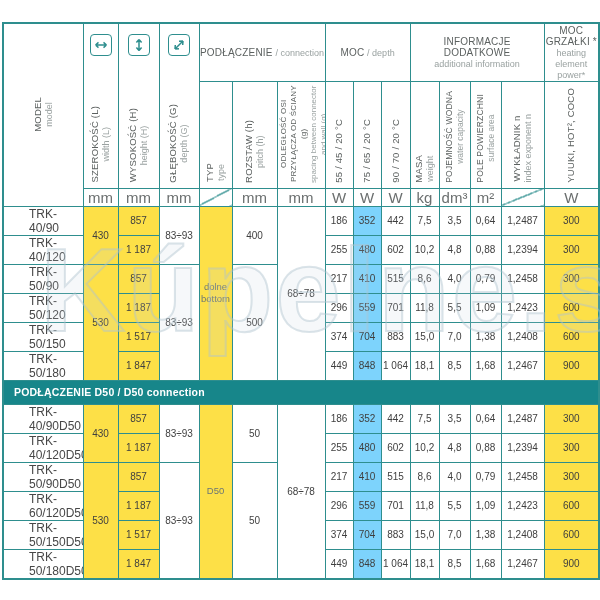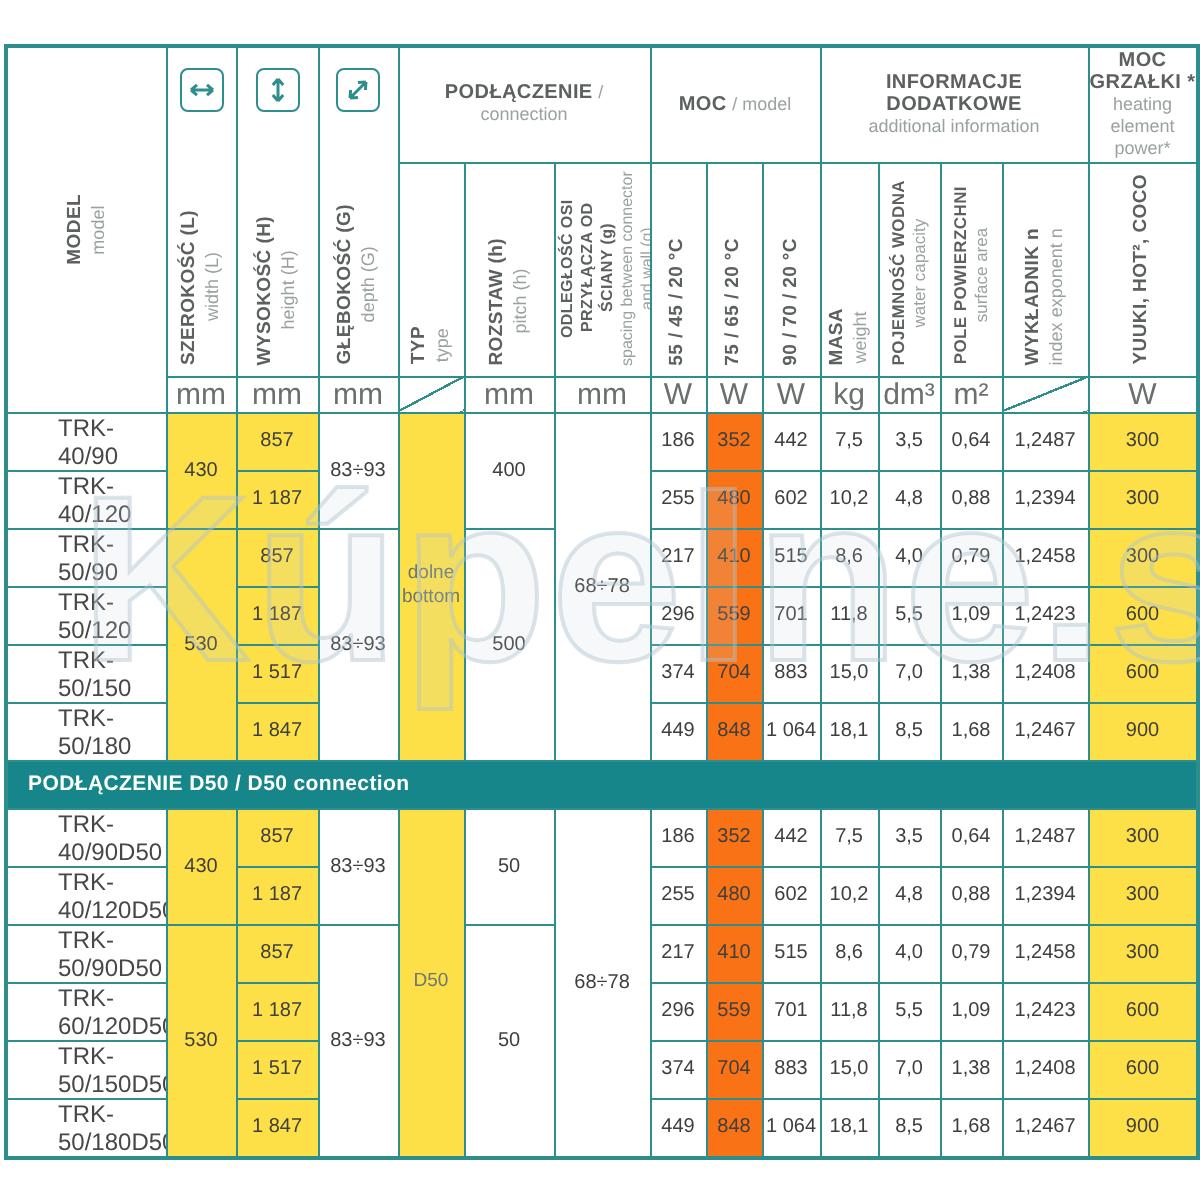--- a/index.html
+++ b/index.html
@@ -4,26 +4,26 @@
 <style>
   html,body{margin:0;padding:0;background:#fff;width:600px;height:600px;overflow:hidden;
     font-family:"Liberation Sans",sans-serif;}
   .stage{position:relative;width:600px;height:600px;}
   table{border-collapse:collapse;table-layout:fixed;position:absolute;left:2px;top:22px;
     width:596px;border:2px solid #2e8e8e;background:#fff;z-index:1;}
   td{border:1px solid #2e8e8e;padding:0;text-align:center;vertical-align:middle;
     font-size:10px;color:#454545;overflow:hidden;}
   tr.hr1{height:58px}tr.hr2{height:107px}tr.hr3{height:15px}
   tr.dr{height:28px}tr.dr2{height:29px}tr.bandrow{height:24px}
-  .pl{font-weight:bold;color:#5c6160;font-size:9.5px;letter-spacing:.2px}
+  .pl{font-weight:normal;color:#5c6160;font-size:9.5px;letter-spacing:.2px}
   .en{color:#9aa2a1;font-size:9px;font-weight:normal}
   .grp .pl{font-size:10px}
   .unit{color:#6b6f6f;font-size:15px}
   .sage{background:#fde047}
-  .lite{background:#f97316}
+  .lite{background:#7dd3fc}
   .model-cell{text-align:left;padding-left:25px;color:#474747;font-size:12px}
   .num{color:#3f3f3f}
   .band{background:#17868a;color:#fff;font-weight:bold;text-align:left;
     padding-left:10px;font-size:10.5px;letter-spacing:.2px}
   .rot{writing-mode:vertical-rl;transform:rotate(180deg);line-height:1.25;}
   .rot span{display:block;}
   .vtop{vertical-align:bottom;}
   .vcell2{display:flex;align-items:flex-end;justify-content:center;height:103px;
     padding-bottom:5px;box-sizing:border-box;}
   .vcell3{display:flex;flex-direction:column;justify-content:space-between;align-items:center;
@@ -108,21 +108,21 @@
         <span class="en">depth (G)</span>
       </div>
     </div>
   </td>
   <td colspan="3" class="grp">
     <span class="pl">PODŁĄCZENIE</span>
     <span class="en">/ connection</span>
   </td>
   <td colspan="3" class="grp">
     <span class="pl">MOC</span>
-    <span class="en">/ model</span>
+    <span class="en">/ depth</span>
   </td>
   <td colspan="4" class="grp">
     <span class="pl">INFORMACJE DODATKOWE</span><br>
     <span class="en">additional information</span>
   </td>
   <td class="grp">
     <span class="pl">MOC GRZAŁKI *</span><br>
     <span class="en">heating element power*</span>
   </td>
 </tr>

